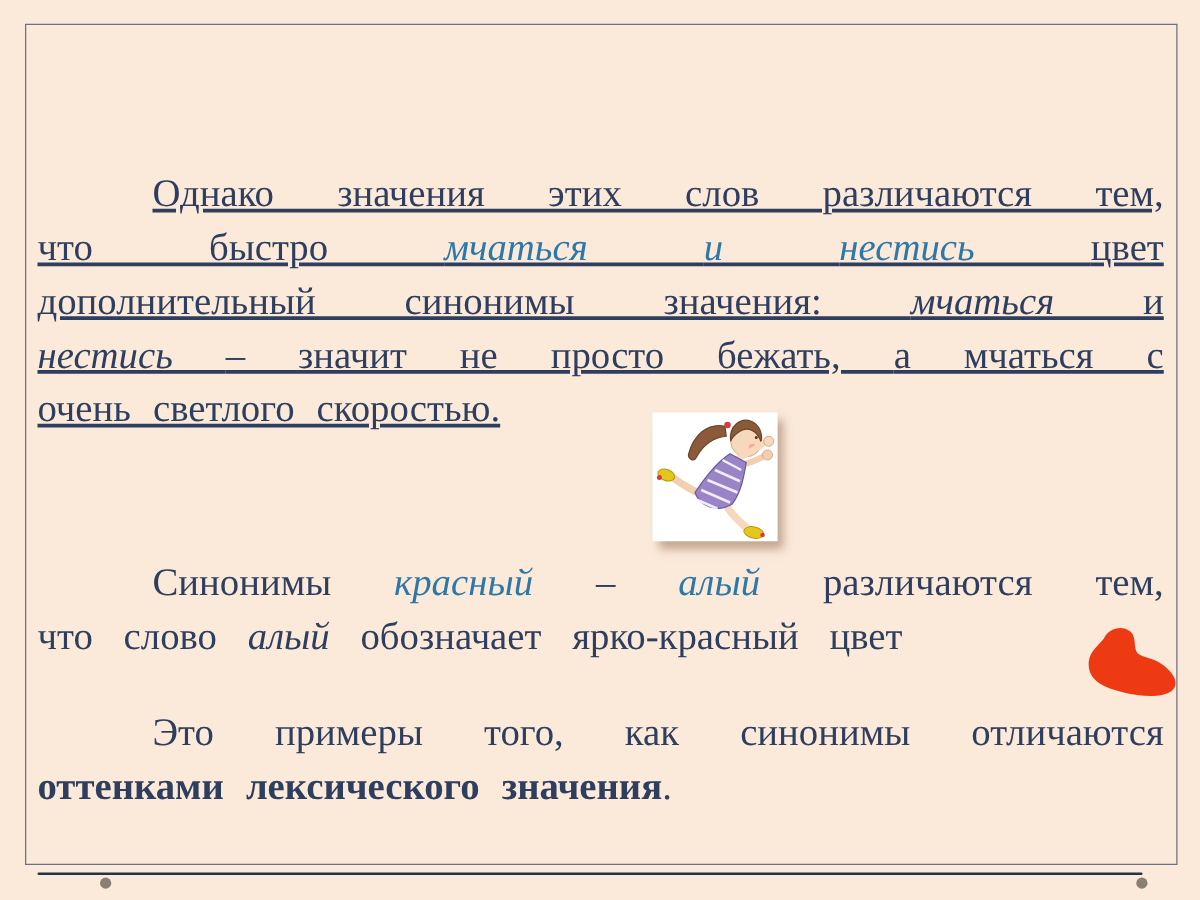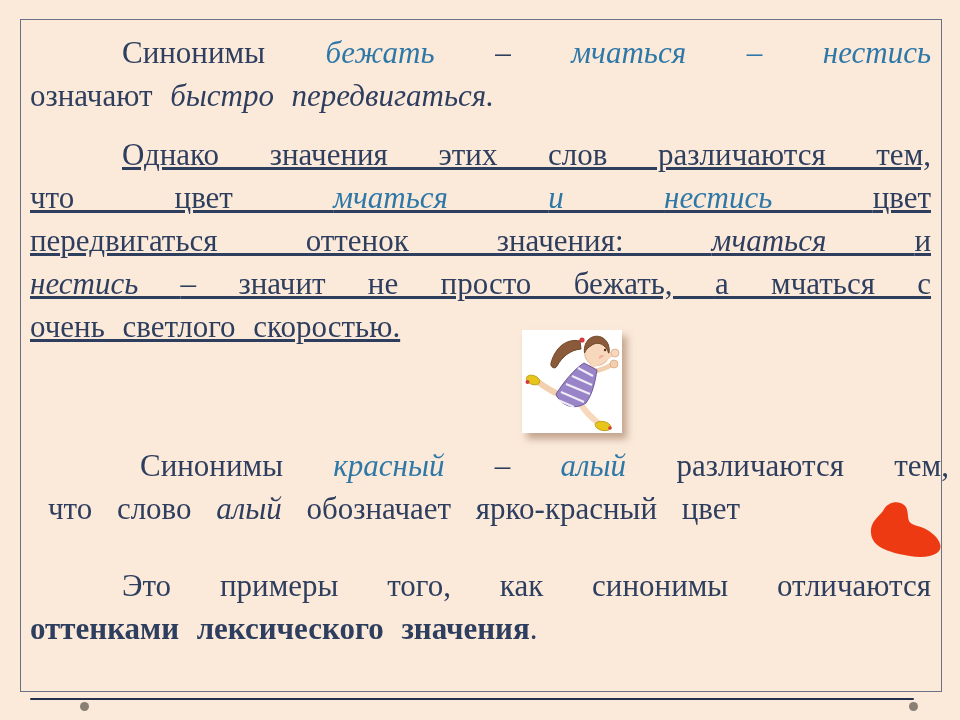--- a/index.html
+++ b/index.html
@@ -14,21 +14,21 @@
   *{margin:0;padding:0;box-sizing:border-box;}
   html,body{width:960px;height:720px;overflow:hidden;}
   body{background:var(--bg);font-family:"Liberation Serif","DejaVu Serif",serif;}
   .slide{position:relative;width:960px;height:720px;background:var(--bg);}
   .content-box{
     position:absolute;left:20px;top:19px;width:922px;height:673px;
     border:1px solid var(--border);
   }
   .text-area{position:absolute;left:9px;top:0;width:901px;height:100%;}
   .para{position:absolute;left:0;width:901px;color:var(--text);}
-  #p1{top:11px;} #p2{top:113px;text-decoration:underline;} #p3{top:424px;margin-left:18px;} #p4{top:544px;}
+  #p1{top:11px;} #p2{top:113px;text-decoration:underline;} #p3{top:424px;} #p4{top:544px;}
   .line{
     height:43px;line-height:43px;font-size:31px;white-space:normal;
     color:var(--text);
   }
   .line.just{text-align:justify;text-align-last:justify;-moz-text-align-last:justify;}
   .line.indent{padding-left:92px;}
   .line.narrow{width:692px;}
   .line.last{text-align:left;word-spacing:0.32em;}
   .seg.normal{font-style:normal;}
   .seg.blue-italic{color:var(--blue);font-style:italic;}
@@ -44,28 +44,24 @@
   .dot.left{left:59px;top:682px;}
   .dot.right{left:888px;top:682px;}
   .bottom-line{position:absolute;left:30px;top:698px;width:884px;height:2px;background:var(--underline);border-radius:1px;}
 </style>
 </head>
 <body>
 
 <div class="slide">
   <div class="content-box">
     <div class="text-area">
-      <div class="para" id="p1">
-          <div class="line just indent"><span class="seg normal">Синонимы </span><span class="seg blue-italic">бежать </span><span class="seg normal">– </span><span class="seg blue-italic">мчаться </span><span class="seg blue-italic">– </span><span class="seg blue-italic">нестись</span></div>
-          <div class="line last"><span class="seg normal">означают </span><span class="seg dark-italic">быстро передвигаться.</span></div>
-        </div>
       <div class="para" id="p2">
           <div class="line just indent"><span class="seg normal">Однако значения этих слов различаются тем,</span></div>
-          <div class="line just"><span class="seg normal">что цвет </span><span class="seg blue-italic">мчаться </span><span class="seg blue-italic">и </span><span class="seg blue-italic">нестись </span><span class="seg normal">цвет</span></div>
-          <div class="line just"><span class="seg normal">передвигаться оттенок значения: </span><span class="seg dark-italic">мчаться </span><span class="seg normal">и</span></div>
+          <div class="line just"><span class="seg normal">что быстро </span><span class="seg blue-italic">мчаться </span><span class="seg blue-italic">и </span><span class="seg blue-italic">нестись </span><span class="seg normal">цвет</span></div>
+          <div class="line just"><span class="seg normal">дополнительный синонимы значения: </span><span class="seg dark-italic">мчаться </span><span class="seg normal">и</span></div>
           <div class="line just"><span class="seg dark-italic">нестись </span><span class="seg normal">– значит не просто бежать, </span><span class="seg normal">а мчаться с</span></div>
           <div class="line last"><span class="seg normal">очень светлого скоростью.</span></div>
         </div>
       <div class="para" id="p3">
           <div class="line just indent"><span class="seg normal">Синонимы </span><span class="seg blue-italic">красный </span><span class="seg normal">– </span><span class="seg blue-italic">алый </span><span class="seg normal">различаются тем,</span></div>
           <div class="line just narrow"><span class="seg normal">что слово </span><span class="seg dark-italic">алый </span><span class="seg normal">обозначает ярко-красный цвет</span></div>
         </div>
       <div class="para" id="p4">
           <div class="line just indent"><span class="seg normal">Это примеры того, как синонимы отличаются</span></div>
           <div class="line last"><span class="seg bold">оттенками лексического значения</span><span class="seg normal">.</span></div>

